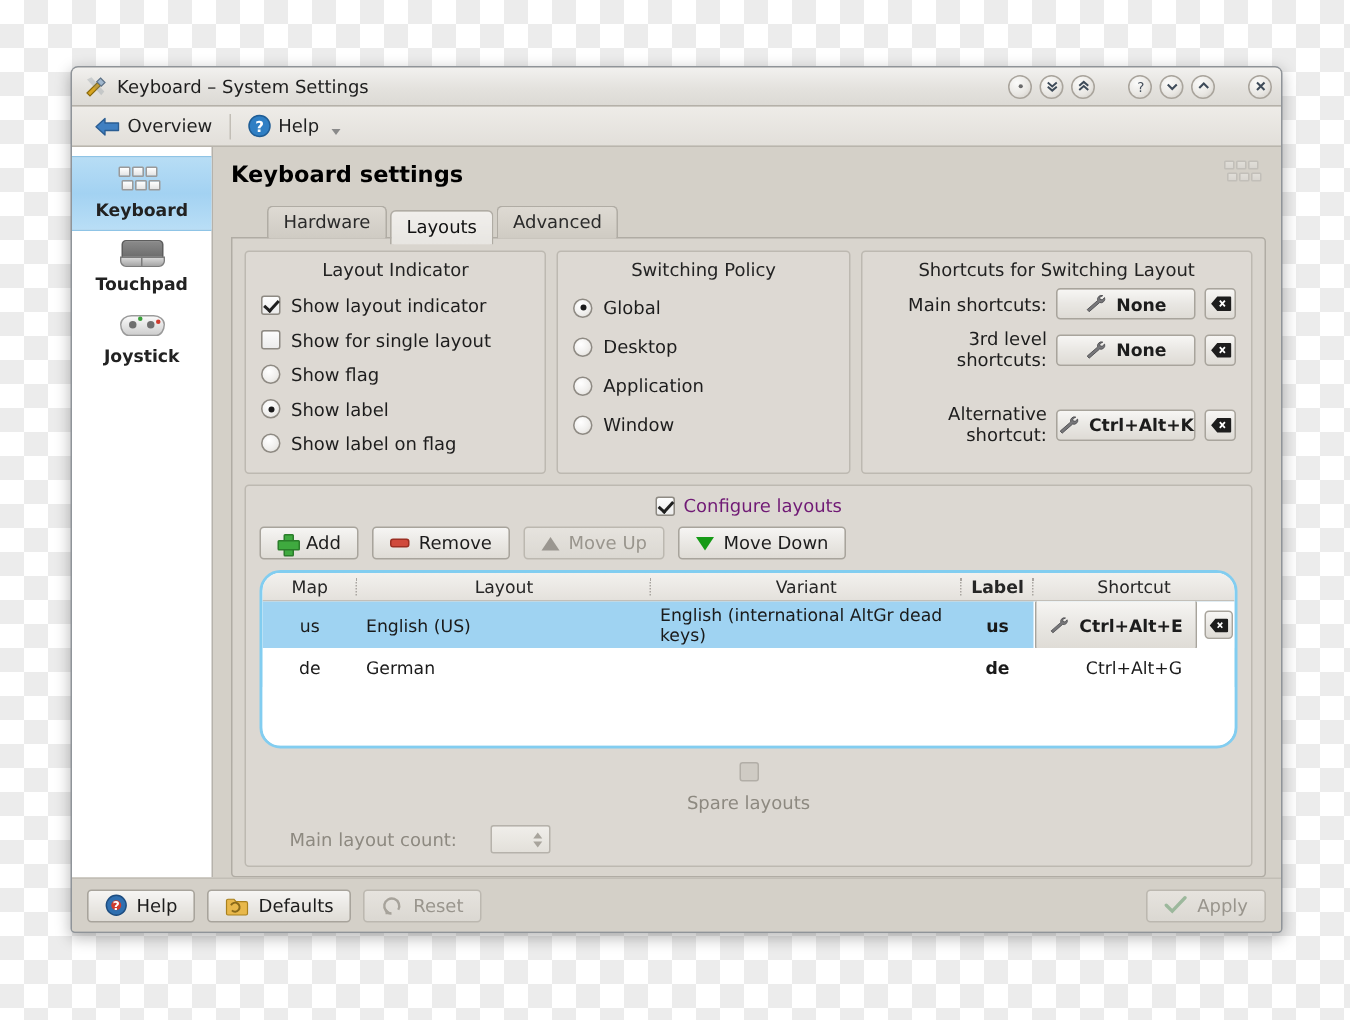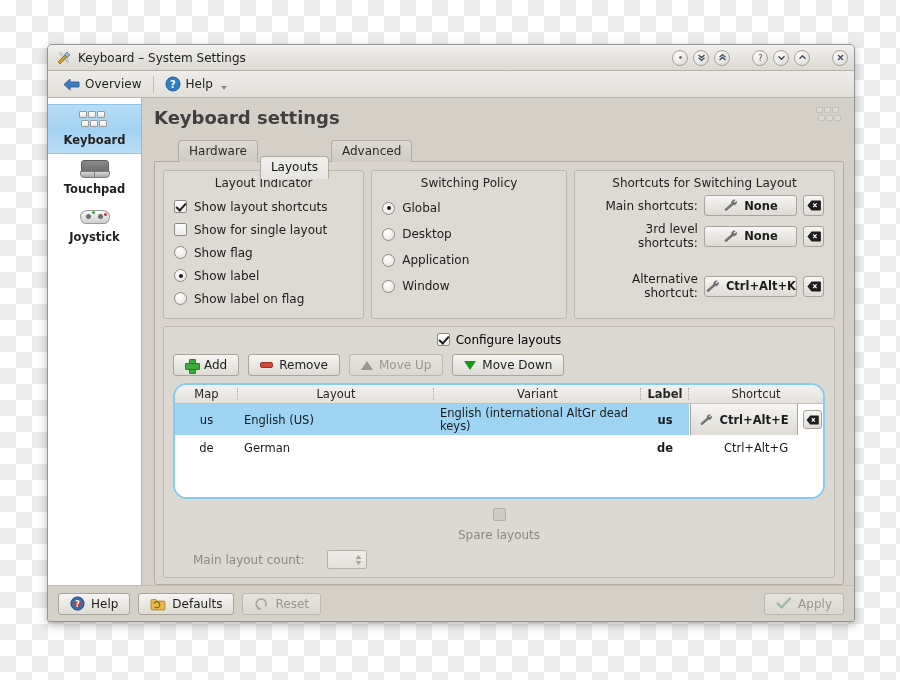--- a/index.html
+++ b/index.html
@@ -155,39 +155,39 @@
     background: linear-gradient(to bottom,#fafafa,#cfcfcf);
     border: 1px solid #9a9a9a;
     border-radius: 12px 12px 9px 9px / 10px 10px 12px 12px;
   }
   .joy-stick { position: absolute; width: 5px; height: 5px; border-radius: 50%; background: #6f6f6f; top: 7px; }
   .joy-dot { position: absolute; width: 3px; height: 3px; border-radius: 50%; top: 6px; }
 
   
   .content { flex: 1 1 auto; min-width: 0; display: flex; flex-direction: column; padding: 9px 10px 0 12px; }
   .content-head { display: flex; align-items: flex-start; }
-  .content-title { font-size: 18px; font-weight: bold; color: #404040; }
+  .content-title { font-size: 15px; font-weight: bold; color: #000000; }
   .head-kbd { margin-left: auto; opacity: 0.30; }
 
   
   .tabrow { display: flex; align-items: flex-end; margin-top: 11px; position: relative; z-index: 2; padding-left: 24px; }
   .tab {
     padding: 3px 10px 4px 10px;
     font-size: 12px; color: #2a2a2a;
     background: linear-gradient(to bottom,#dedad3,#cfcbc3);
     border: 1px solid #b0aca4; border-bottom: none;
     border-radius: 4px 4px 0 0;
     margin-right: 2px;
     cursor: default;
   }
   .tab.active {
     background: linear-gradient(to bottom,#f1efec,#e7e5e1);
     border-color: #b0aca4;
     color: #111;
-    position: relative; top: 17px;
+    position: relative; top: 4px;
     padding-bottom: 5px;
   }
 
   
   .tabpanel {
     background: #d9d5ce;
     border: 1px solid #b0aca4;
     border-radius: 0 3px 3px 3px;
     flex: 1 1 auto; min-height: 0;
     padding: 8px 8px 6px 8px;
@@ -254,21 +254,21 @@
 
   
   .lowerpanel {
     margin-top: 7px;
     border: 1px solid #bdb9b1; border-radius: 3px;
     background: rgba(255,255,255,0.09);
     flex: 1 1 auto; min-height: 0;
     padding: 6px 9px 8px 9px;
     display: flex; flex-direction: column;
   }
-  .cfg-row { display: flex; justify-content: center; align-items: flex-start; gap: 6px; font-size: 12px; color: #000000; }
+  .cfg-row { display: flex; justify-content: center; align-items: flex-end; gap: 6px; font-size: 12px; color: #701a75; }
   .btnbar { display: flex; gap: 9px; margin-top: 7px; }
   .btn {
     height: 22px; padding: 0 11px;
     background: linear-gradient(to bottom,#f6f5f3 0%,#eae8e4 50%,#dfdcd6 100%);
     border: 1px solid #a8a49c; border-radius: 3px;
     display: flex; align-items: center; gap: 6px;
     font-size: 12px; color: #1c1c1c;
     cursor: default;
   }
   .btn.disabled { color: #99958d; background: linear-gradient(to bottom,#e6e3de,#dbd8d2); border-color: #bcb8b0; }
@@ -483,21 +483,21 @@
 
       <div class="tabpanel">
 
         <div class="grouprow">
 
           <div class="group g1">
             <div class="group-title">Layout Indicator</div>
 
             <div class="optrow">
               <span class="cbox checked"></span>
-              <span>Show layout shortcuts</span>
+              <span>Show layout indicator</span>
             </div>
             <div class="optrow">
               <span class="cbox"></span>
               <span>Show for single layout</span>
             </div>
             <div class="optrow">
               <span class="radio"></span>
               <span>Show flag</span>
             </div>
             <div class="optrow">

